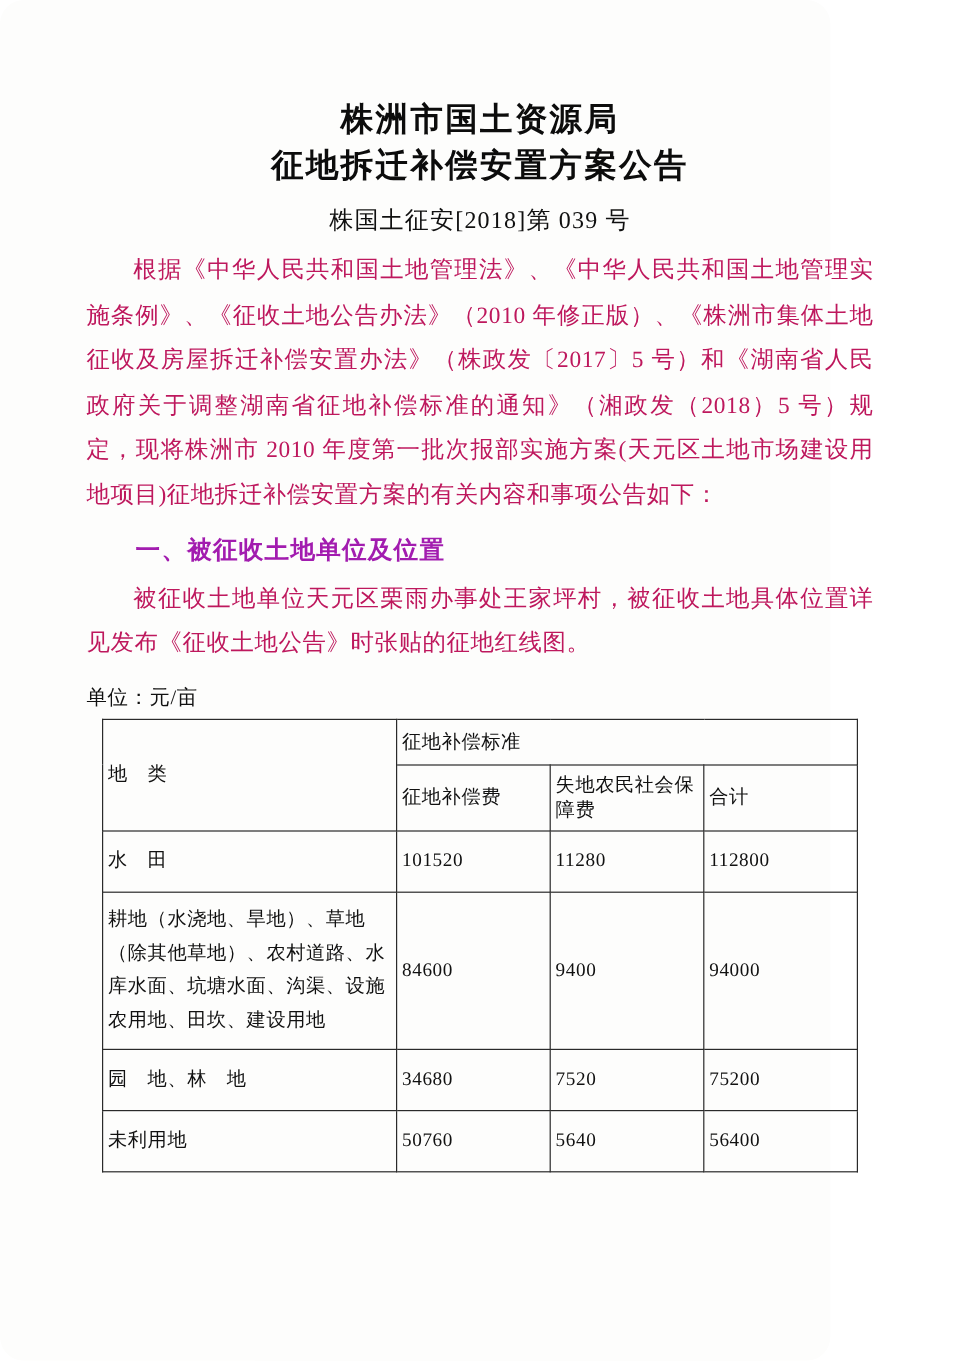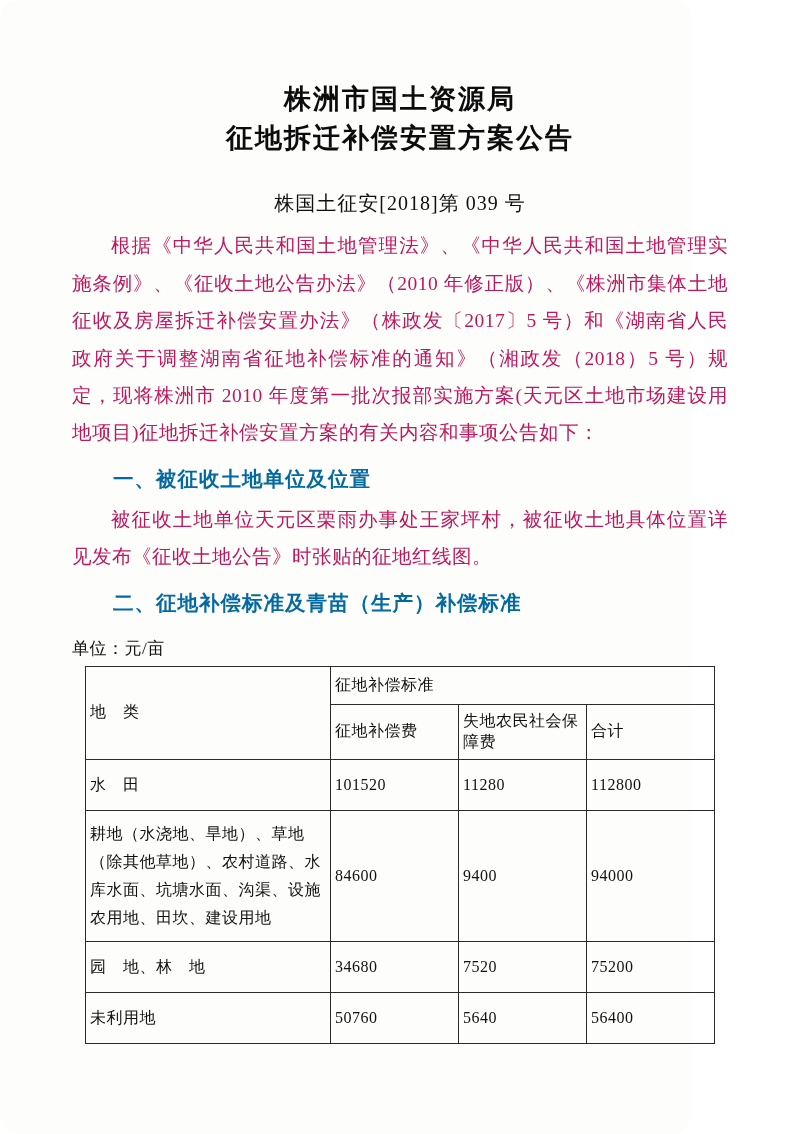--- a/index.html
+++ b/index.html
@@ -37,42 +37,42 @@
     font-size: 27px;
     font-weight: bold;
     letter-spacing: 2px;
     line-height: 1.45;
     color: #0c0c0c;
   }
   .doc-number {
     text-align: center;
     font-size: 20px;
     letter-spacing: 1px;
-    margin-top: 32px;
+    margin-top: 12px;
     margin-bottom: 10px;
     color: #101010;
   }
   p.para {
     font-size: 19.5px;
     line-height: 1.92;
     text-align: justify;
     text-justify: inter-ideograph;
     margin: 0 0 2px 0;
     text-indent: 2em;
     letter-spacing: 0.5px;
     color: #be185d;
   }
   h2.section {
     font-size: 20.5px;
     font-weight: bold;
     margin: 8px 0 2px 0;
     text-indent: 2em;
     letter-spacing: 1px;
     line-height: 1.9;
-    color: #0369a1;
+    color: #a21caf;
   }
   .unit-line {
     text-align: left;
     font-size: 17px;
     margin: 14px 28px 6px 0;
     letter-spacing: 0.5px;
   }
   table.comp {
     border-collapse: collapse;
     width: 630px;
@@ -119,21 +119,20 @@
     </div>
 
     <div class="doc-number">株国土征安[2018]第 039 号</div>
 
     <p class="para">根据《中华人民共和国土地管理法》、《中华人民共和国土地管理实施条例》、《征收土地公告办法》（2010 年修正版）、《株洲市集体土地征收及房屋拆迁补偿安置办法》（株政发〔2017〕5 号）和《湖南省人民政府关于调整湖南省征地补偿标准的通知》（湘政发（2018）5 号）规定，现将株洲市 2010 年度第一批次报部实施方案(天元区土地市场建设用地项目)征地拆迁补偿安置方案的有关内容和事项公告如下：</p>
 
     <h2 class="section">一、被征收土地单位及位置</h2>
 
     <p class="para">被征收土地单位天元区栗雨办事处王家坪村，被征收土地具体位置详见发布《征收土地公告》时张贴的征地红线图。</p>
 
-    <h2 class="section">二、征地补偿标准及青苗（生产）补偿标准</h2>
 
     <div class="unit-line">单位：元/亩</div>
 
     <table class="comp">
       <tbody>
         <tr class="hdr-main">
           <td class="col-cat" rowspan="2">地　类</td>
           <td colspan="3">征地补偿标准</td>
         </tr>
         <tr class="hdr-sub">

